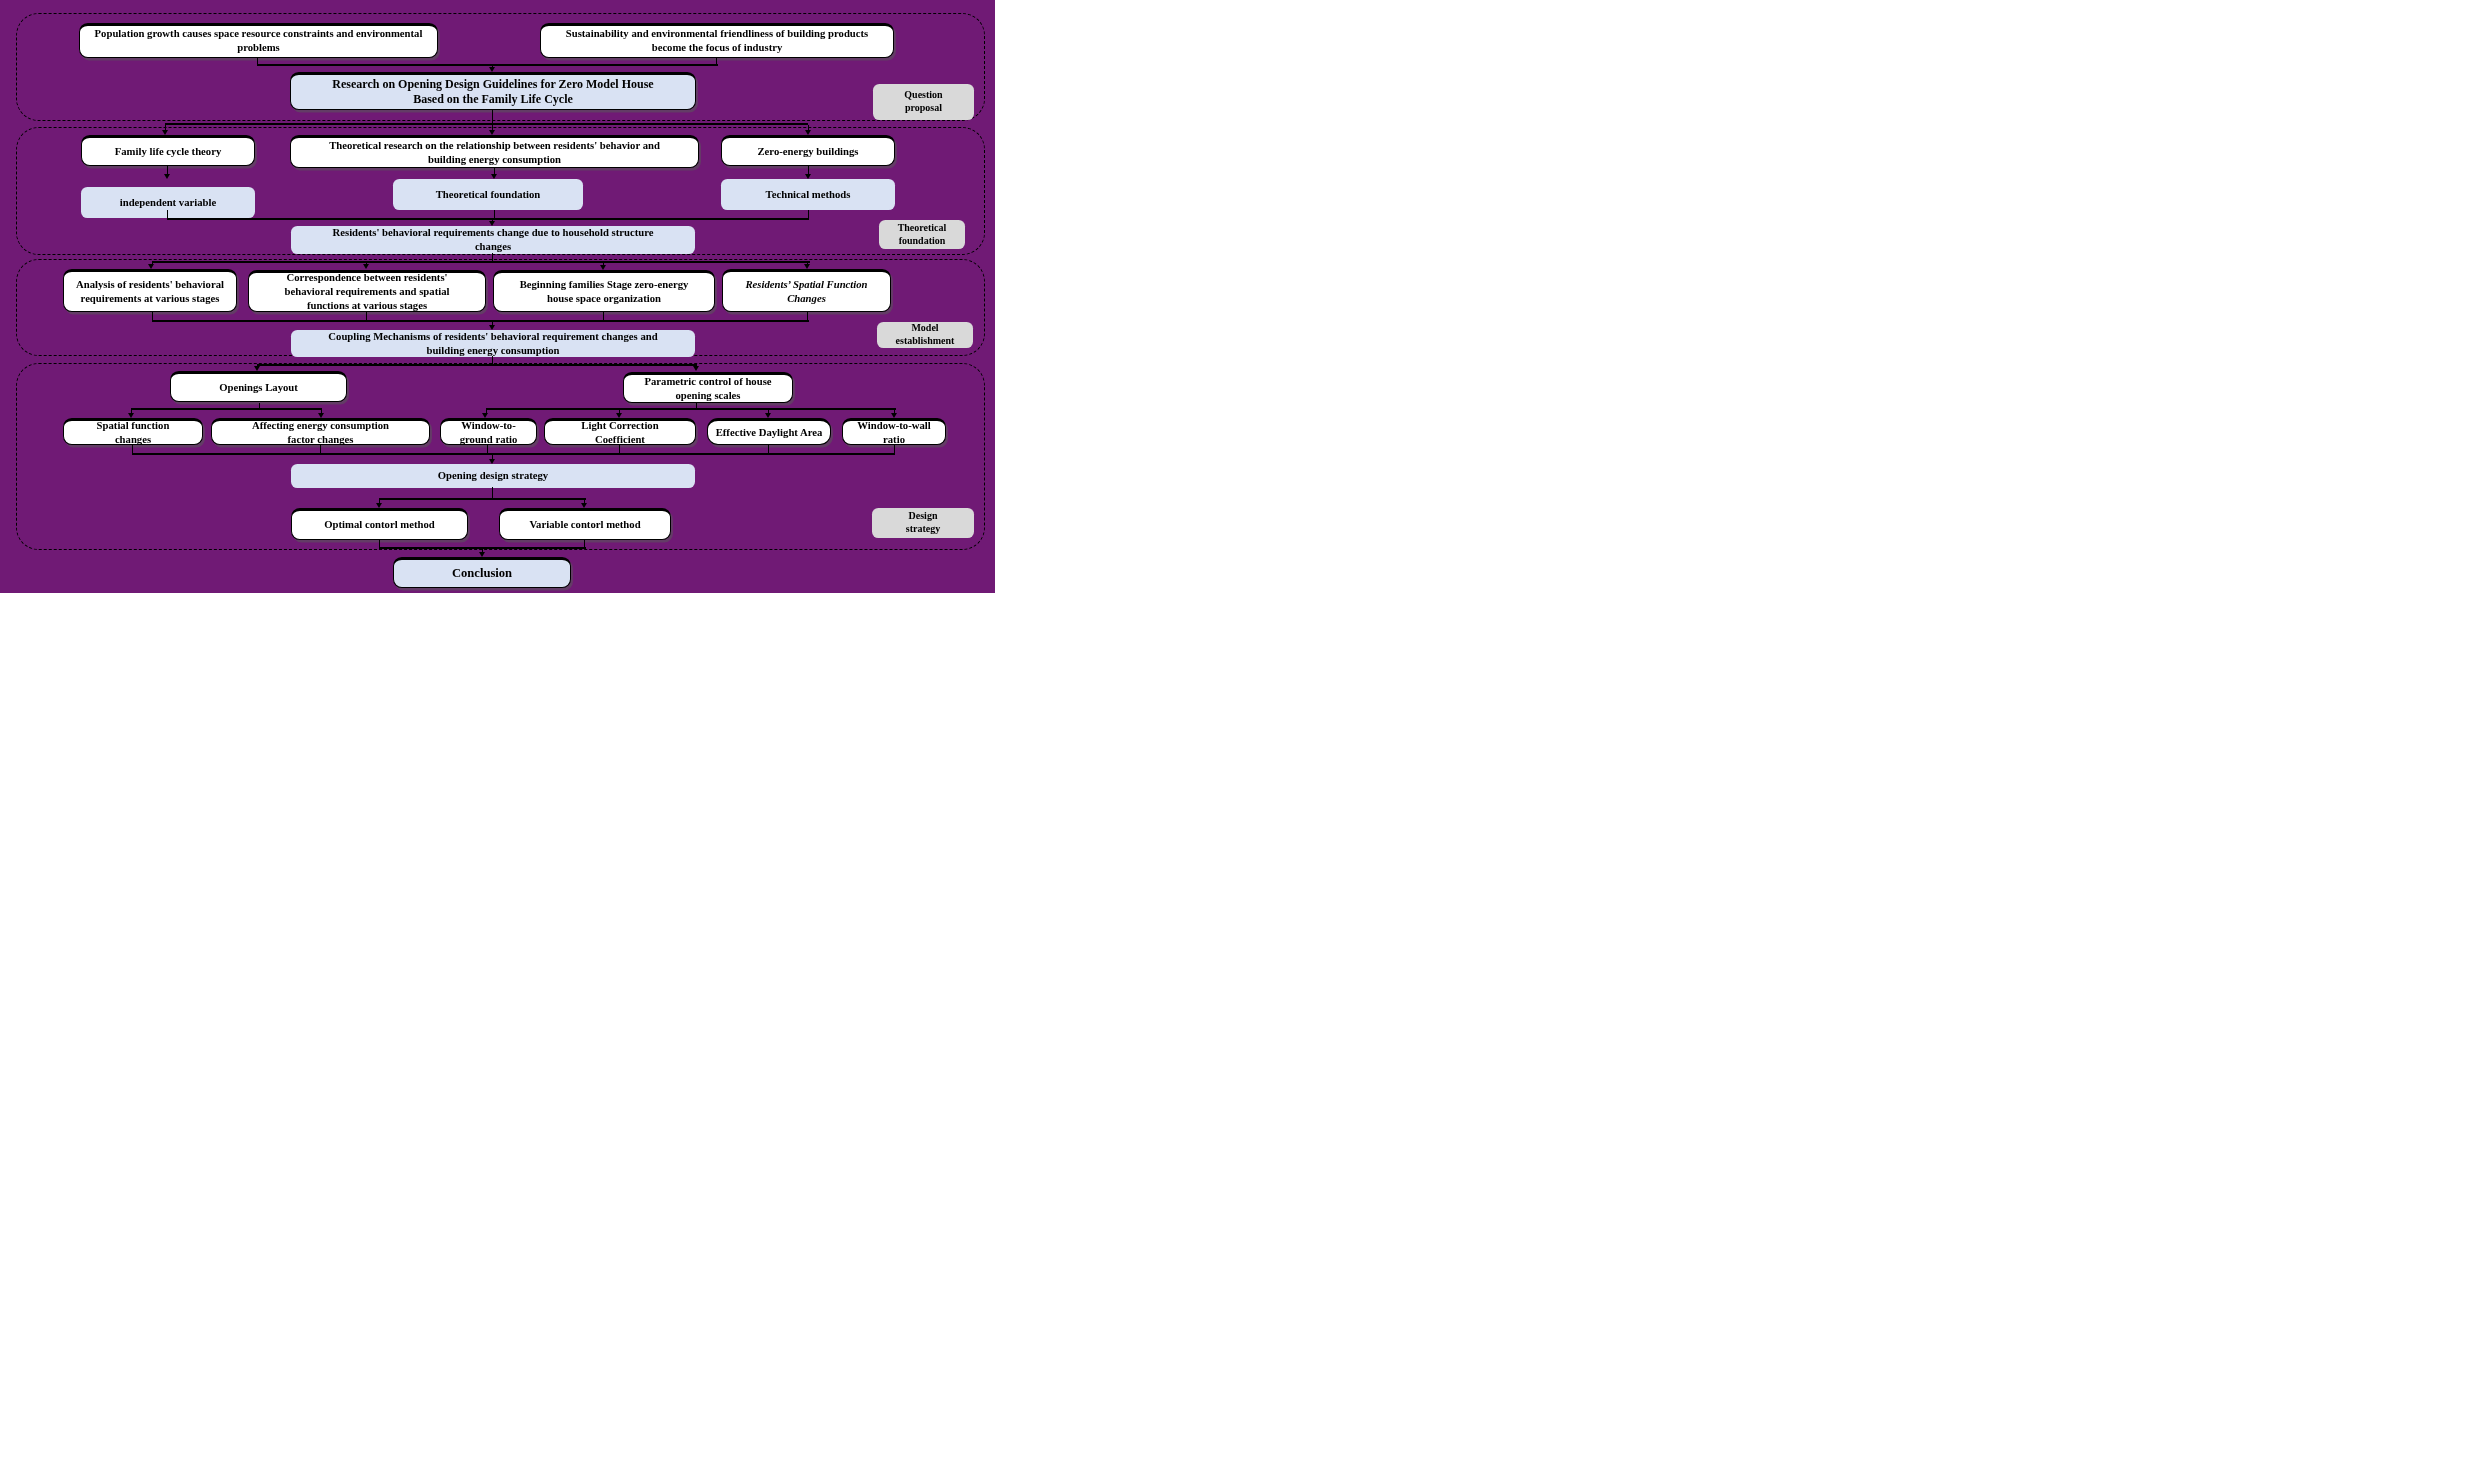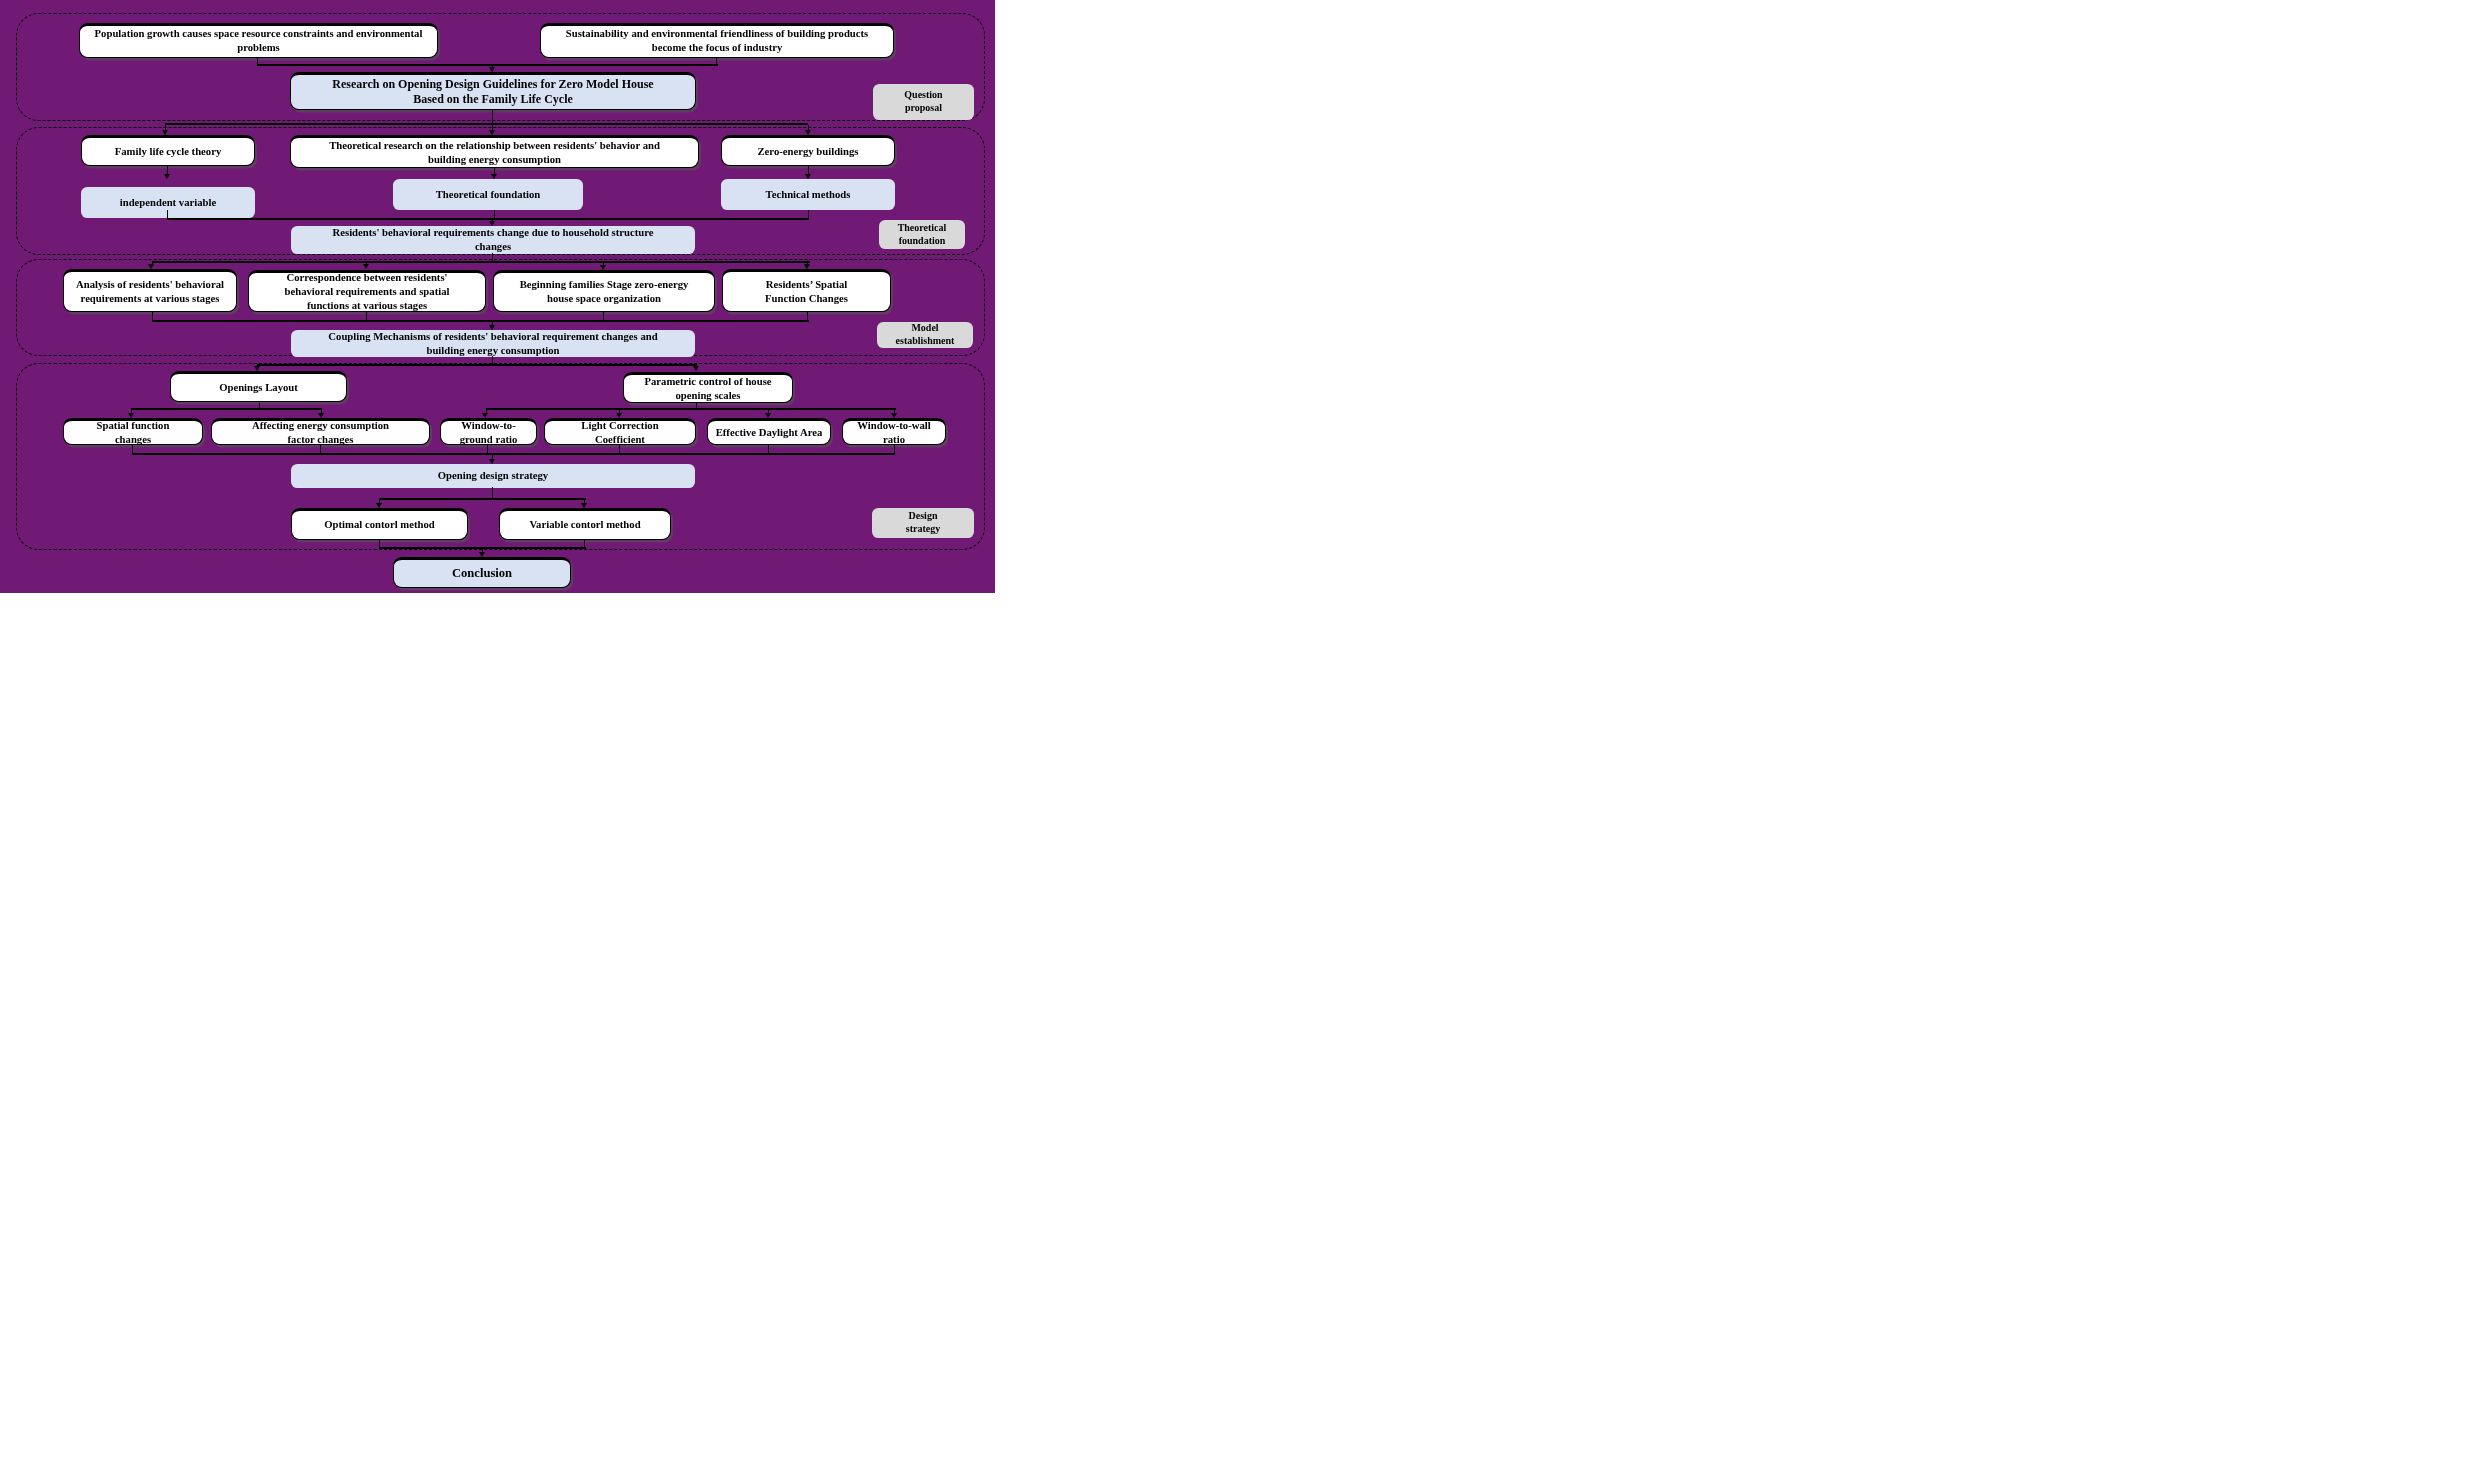--- a/index.html
+++ b/index.html
@@ -77,31 +77,31 @@
   <div class="box white" style="left:721px;top:135px;width:174px;height:31px;">Zero-energy buildings</div>
   <div class="box bluefill" style="left:81px;top:179px;width:174px;height:31px;margin-top:8px;">independent variable</div>
   <div class="box bluefill" style="left:393px;top:179px;width:190px;height:31px;">Theoretical foundation</div>
   <div class="box bluefill" style="left:721px;top:179px;width:174px;height:31px;">Technical methods</div>
   <div class="box bluefill" style="left:291px;top:226px;width:404px;height:28px;padding:1.3px 35px;">Residents' behavioral requirements change due to household structure changes</div>
   <div class="box graylabel" style="left:879px;top:220px;width:86px;height:29px;padding:1.3px 10px;">Theoretical foundation</div>
 
   <div class="box white" style="left:63px;top:269px;width:174px;height:43px;">Analysis of residents' behavioral requirements at various stages</div>
   <div class="box white" style="left:248px;top:270px;width:238px;height:42px;padding:1.3px 19px;">Correspondence between residents' behavioral requirements and spatial functions at various stages</div>
   <div class="box white" style="left:493px;top:270px;width:222px;height:42px;padding:1.3px 15px;">Beginning families Stage zero-energy house  space organization</div>
-  <div class="box white" style="left:722px;top:269px;width:169px;height:43px;padding:1.3px 22px;">Residents’ Spatial Function Changes</div>
+  <div class="box white" style="left:722px;top:269px;width:169px;height:43px;padding:1.3px 22px;font-style:italic;">Residents’ Spatial Function Changes</div>
   <div class="box bluefill" style="left:291px;top:330px;width:404px;height:27px;padding:1.3px 29px;">Coupling Mechanisms of residents' behavioral requirement changes and building energy consumption</div>
   <div class="box graylabel" style="left:877px;top:322px;width:96px;height:26.4px;padding:1.3px 12.6px;">Model establishment</div>
 
   <div class="box white" style="left:170px;top:371px;width:177px;height:31px;">Openings Layout</div>
   <div class="box white" style="left:612px;top:372px;width:170px;height:31px;padding:1.3px 19px;margin-left:11px;">Parametric control of house opening scales</div>
   <div class="box white" style="left:63px;top:418px;width:140px;height:27px;padding:1.3px 15.7px;">Spatial function changes</div>
   <div class="box white" style="left:211px;top:418px;width:219px;height:27px;padding:1.3px 25px;">Affecting energy consumption factor changes</div>
   <div class="box white" style="left:440px;top:418px;width:97px;height:27px;padding:1.3px 8.8px;">Window-to-ground ratio</div>
   <div class="box white" style="left:544px;top:418px;width:152px;height:27px;padding:1.3px 15.7px;">Light Correction Coefficient</div>
-  <div class="box white" style="left:707px;top:418px;width:124px;height:27px;padding:1.3px 7.5px;">Effective Daylight Area</div>
+  <div class="box white" style="left:707px;top:418px;width:124px;height:27px;padding:1.3px 7.5px;border-radius:11px;">Effective Daylight Area</div>
   <div class="box white" style="left:842px;top:418px;width:104px;height:27px;padding:1.3px 12.6px;">Window-to-wall ratio</div>
   <div class="box bluefill" style="left:291px;top:464px;width:404px;height:24px;">Opening design strategy</div>
   <div class="box white" style="left:291px;top:508px;width:177px;height:32px;">Optimal contorl method</div>
   <div class="box white" style="left:499px;top:508px;width:172px;height:32px;">Variable contorl method</div>
   <div class="box graylabel" style="left:872px;top:508px;width:102px;height:30px;padding:1.3px 28px;">Design strategy</div>
 
   <div class="box blueborder conclusion-text" style="left:393px;top:557px;width:178px;height:31px;">Conclusion</div>
 
 <div class="line" style="left: 257px; top: 58px; width: 1.3px; height: 7.5px;"></div>
     <div class="line" style="left: 716px; top: 58px; width: 1.3px; height: 7.5px;"></div>

